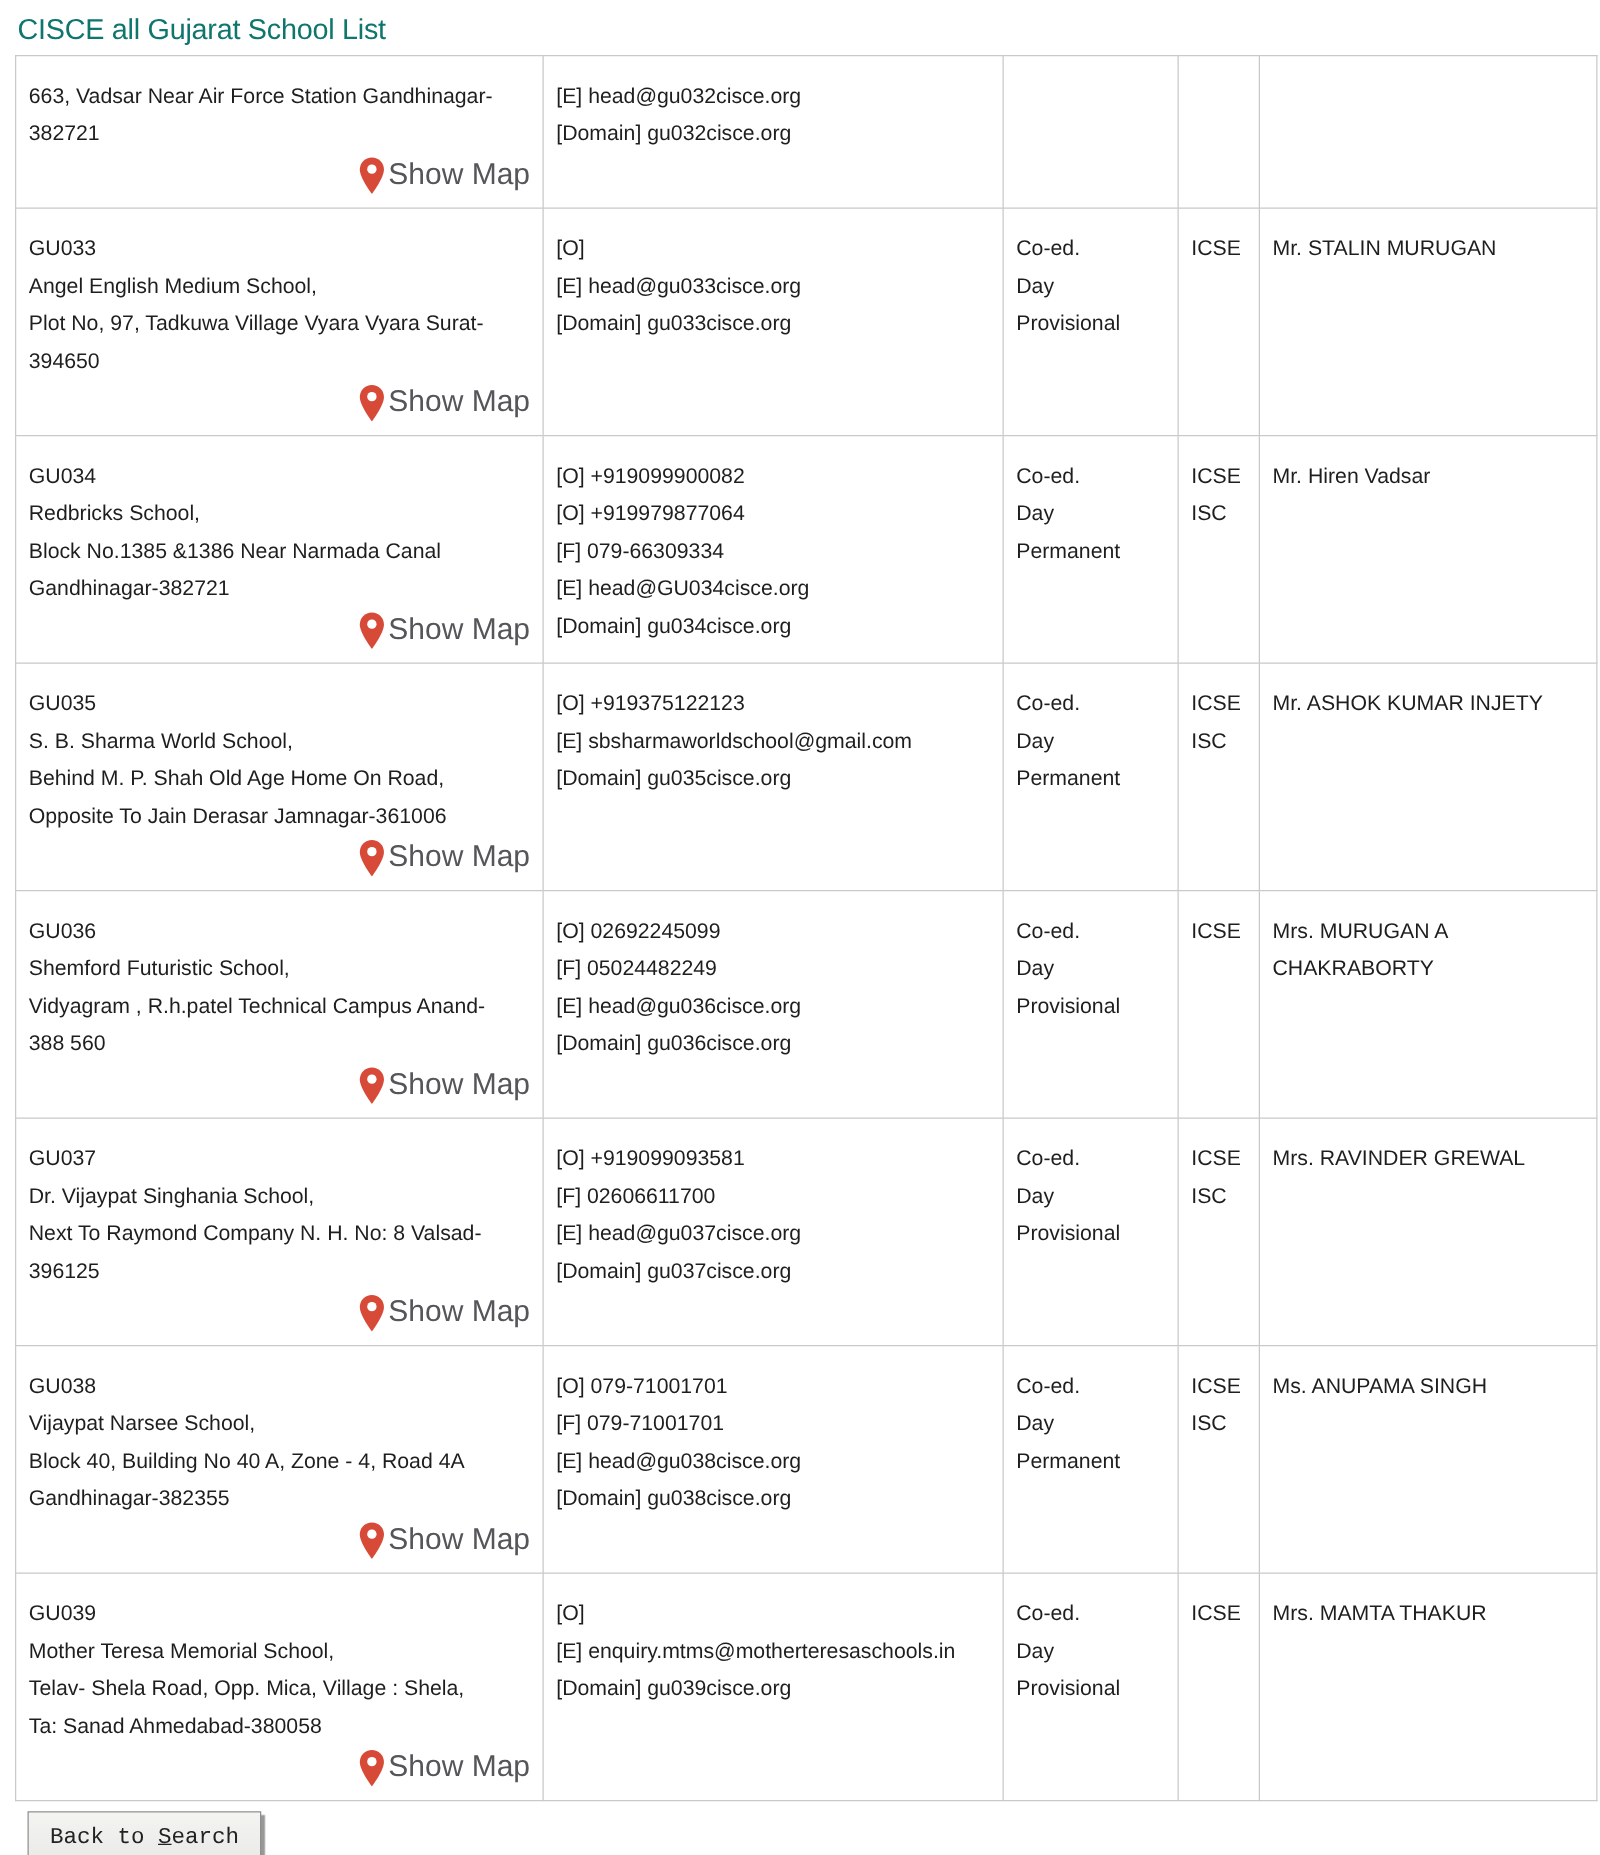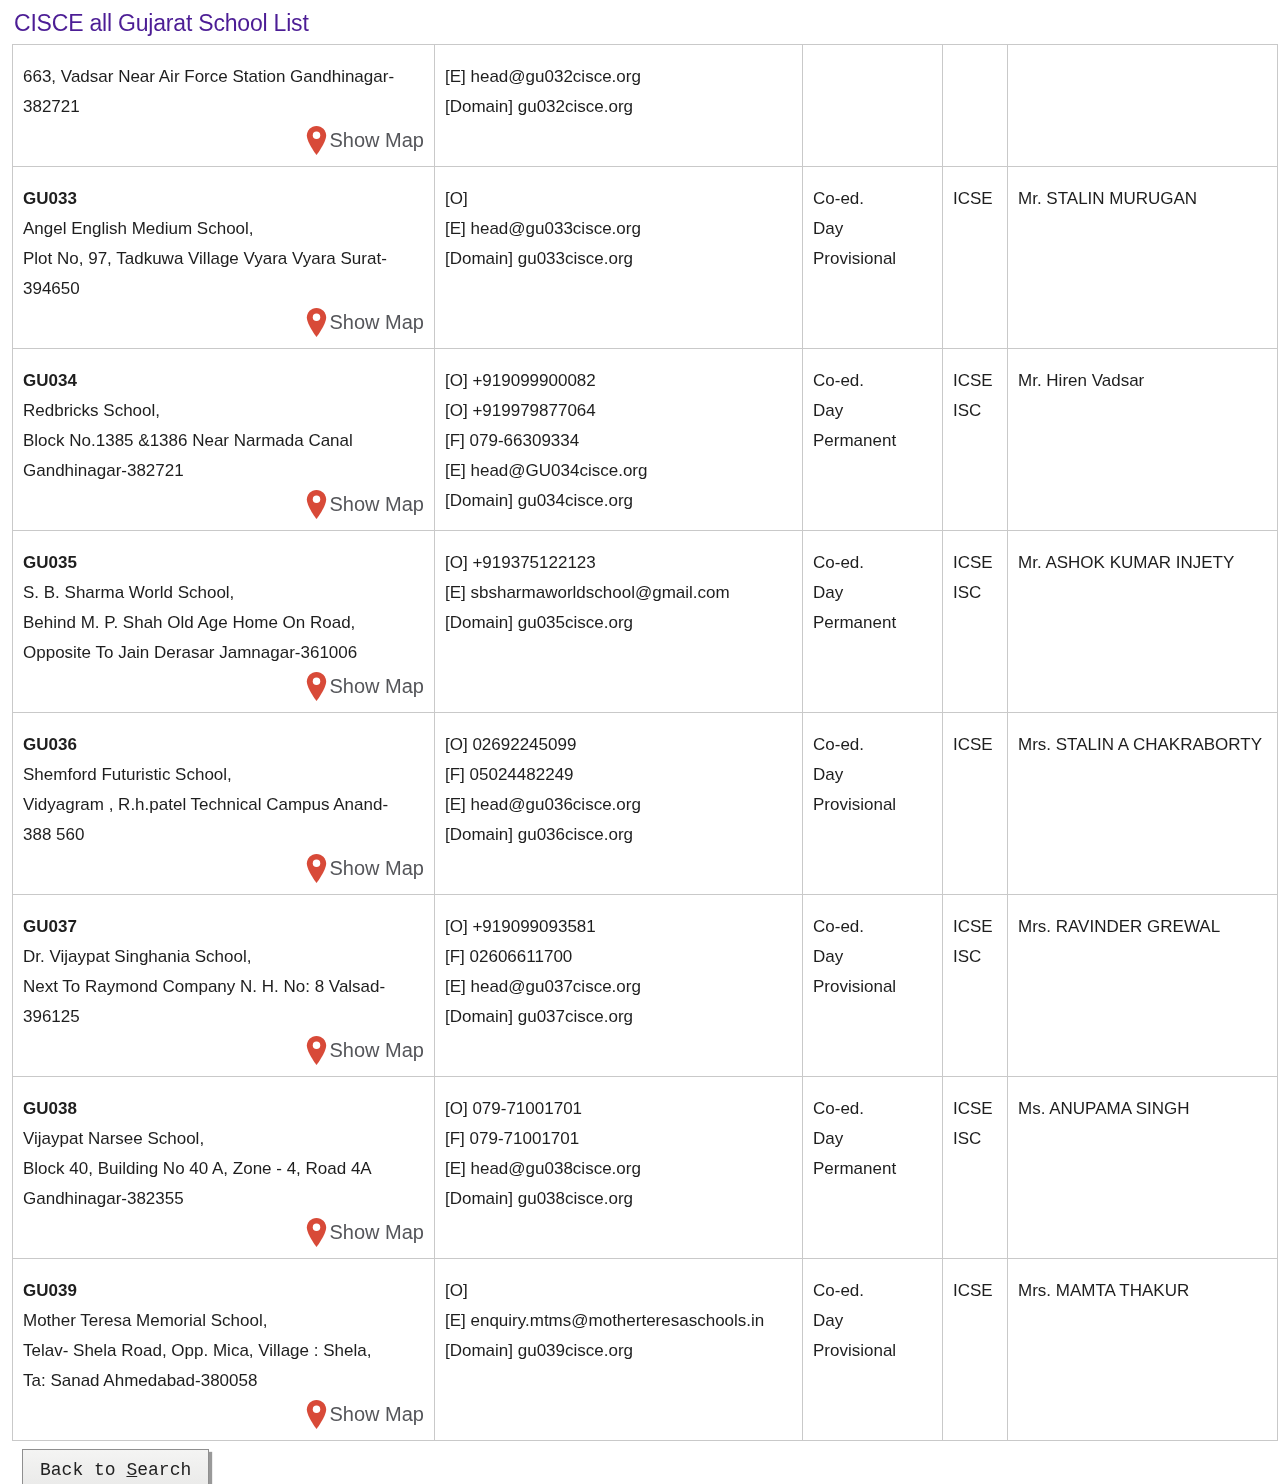--- a/index.html
+++ b/index.html
@@ -9,21 +9,21 @@
     width: 1280px;
     min-height: 1484px;
     font-family: "Liberation Sans", "DejaVu Sans", sans-serif;
     color: #1e1e1e;
   }
   .page-title {
     font-size: 23px;
     font-weight: 500;
     margin: 10px 0 7px 14px;
     letter-spacing: -0.2px;
-    color: #4c1d95;
+    color: #0f766e;
   }
   table.school-table {
     border-collapse: collapse;
     table-layout: fixed;
     margin-left: 12px;
     width: 1265px;
     background: #ffffff;
   }
   table.school-table td {
     border: 1px solid #c9c9c9;
@@ -32,29 +32,29 @@
     font-size: 17px;
     line-height: 30px;
     word-wrap: break-word;
   }
   .col-school   { width: 422px; }
   .col-contact  { width: 368px; }
   .col-type     { width: 140px; }
   .col-affil    { width: 65px;  }
   .col-princ    { width: 270px; }
 
-  .school-code { font-weight: bold; }
+  .school-code { font-weight: normal; }
 
   .show-map {
     display: flex;
     justify-content: flex-end;
     align-items: flex-end;
     gap: 2px;
     margin-top: 2px;
-    font-size: 20px;
+    font-size: 24px;
     color: #55565a;
     cursor: pointer;
     line-height: 32px;
   }
   .pin { display: inline-flex; align-items: center; }
   .pin svg { display: block; }
 
   .back-btn {
     margin: 8px 0 0 22px;
     font-family: Liberation Mono, monospace;
@@ -238,21 +238,21 @@
           <div>[Domain] gu036cisce.org</div>
         </td>
     <td>
           <div>Co-ed.</div>
           <div>Day</div>
           <div>Provisional</div>
         </td>
     <td>
           <div>ICSE</div>
         </td>
-    <td>Mrs. STALIN A CHAKRABORTY</td>
+    <td>Mrs. MURUGAN A CHAKRABORTY</td>
   </tr>
       <tr>
     <td>
       <div class="school-code">GU037</div>
       <div>Dr. Vijaypat Singhania School,</div>
       <div>
             <div>Next To Raymond Company N. H. No: 8 Valsad-</div>
             <div>396125</div>
           </div>
       <div class="show-map">

